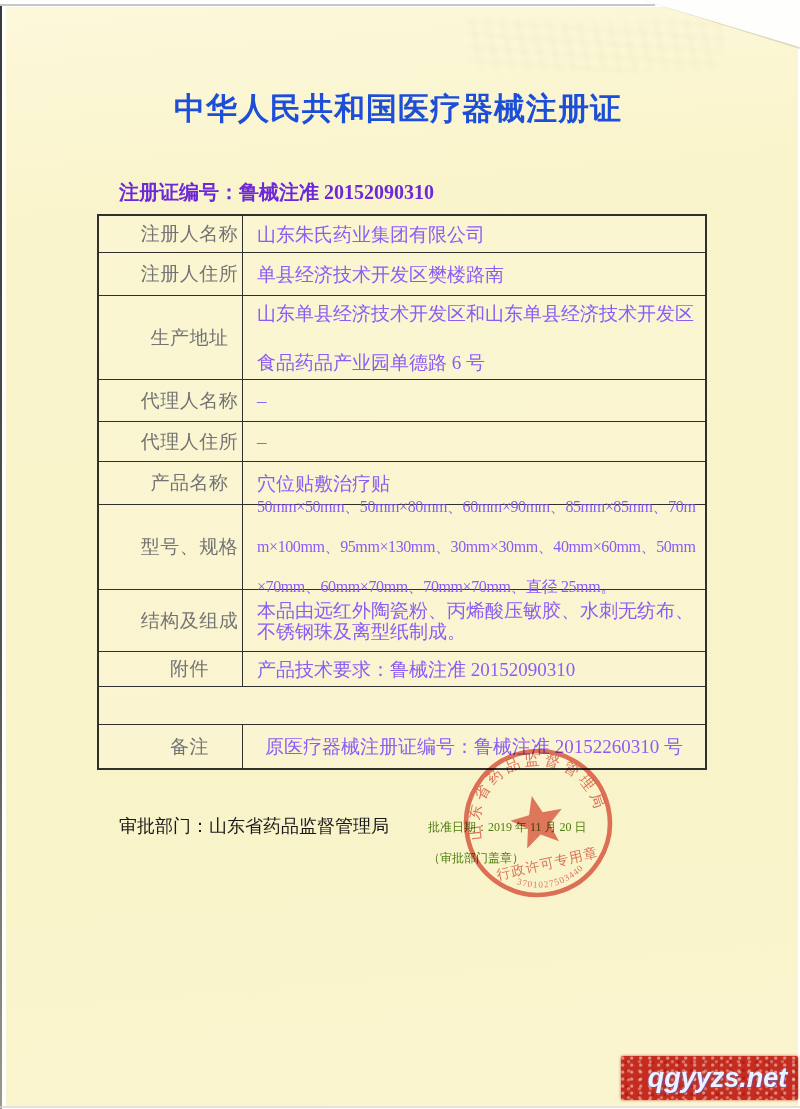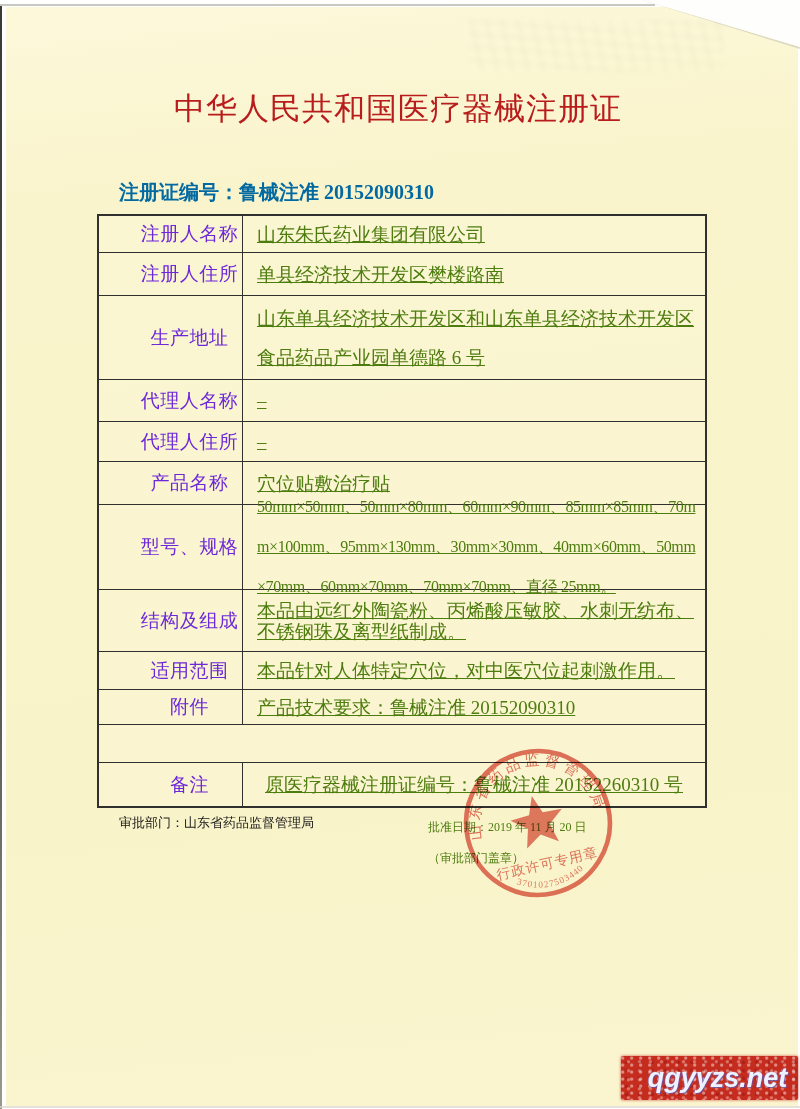--- a/index.html
+++ b/index.html
@@ -42,54 +42,54 @@
     position:absolute; left:468px; top:20px; width:255px; height:52px;
     background:
       repeating-linear-gradient(78deg, transparent 0 13px, rgba(140,138,120,.14) 13px 15px),
       repeating-linear-gradient(4deg, transparent 0 11px, rgba(150,146,126,.10) 11px 13px);
     filter:blur(2px);
     opacity:.6;
   }
   .title {
     position:absolute; left:0; top:88px; width:796px;
     text-align:center;
-    font-size:31px; font-weight:normal; letter-spacing:1px; color:#b91c1c;
+    font-size:31px; font-weight:bold; letter-spacing:1px; color:#1d4ed8;
   }
   .cert-line {
     position:absolute; left:119px; top:179px;
-    font-size:20px; font-weight:600; color:#0369a1;
+    font-size:20px; font-weight:600; color:#6d28d9;
   }
   .info-table {
     position:absolute; left:97px; top:214px; width:610px;
     border:2px solid #30302e;
     background:rgba(253,249,220,.35);
   }
   .row { display:flex; border-top:1.5px solid #30302e; }
   .row:first-child { border-top:none; }
   .cell-label {
     width:144px; flex:0 0 144px;
     border-right:1.5px solid #30302e;
     display:flex; align-items:center; justify-content:center;
-    font-size:19px; color:#6d28d9; letter-spacing:.5px;padding-left:38px;
+    font-size:19px; color:#737373; letter-spacing:.5px;padding-left:38px;
   }
   .cell-value {
     flex:1; display:flex; align-items:center;
     padding:0 8px 0 14px;
-    font-size:19px; color:#4d7c0f; line-height:27px;text-decoration:underline;
+    font-size:19px; color:#8b5cf6; line-height:27px;
   }
   .r1{height:36px}.r2{height:43px}.r3{height:84px}.r4{height:42px}
   .r5{height:40px}.r6{height:43px}.r7{height:85px}.r8{height:62px}
   .r9{height:38px}.r10{height:35px}.r11{height:38px}.r12{height:44px}
-  .r3 .cell-value{line-height:39px;}
+  .r3 .cell-value{line-height:49px;}
   .r7 .cell-value{font-size:16px; letter-spacing:-0.4px; line-height:40px; word-break:break-all;}
   .r8 .cell-value{line-height:21px;}
   .r12 .cell-value{padding-left:22px;}
   .footer-dept {
     position:absolute; left:119px; top:814px;
-    font-size:13px; color:#181818;
+    font-size:18px; color:#181818;
   }
   .footer-dates {
     position:absolute; left:428px; top:812px;
     font-size:12px; color:#4d7c0f; line-height:31px;
   }
   .seal {
     position:absolute; left:460px; top:745px; width:156px; height:156px;
     transform:rotate(-13deg);
     mix-blend-mode:multiply;
     opacity:.93;
@@ -160,24 +160,20 @@
     <div class="cell-label">产品名称</div>
     <div class="cell-value">穴位贴敷治疗贴</div>
   </div>
   <div class="row r7">
     <div class="cell-label">型号、规格</div>
     <div class="cell-value">50mm×50mm、50mm×80mm、60mm×90mm、85mm×85mm、70mm×100mm、95mm×130mm、30mm×30mm、40mm×60mm、50mm×70mm、60mm×70mm、70mm×70mm、直径 25mm。</div>
   </div>
   <div class="row r8">
     <div class="cell-label">结构及组成</div>
     <div class="cell-value">本品由远红外陶瓷粉、丙烯酸压敏胶、水刺无纺布、不锈钢珠及离型纸制成。</div>
-  </div>
-  <div class="row r9">
-    <div class="cell-label">适用范围</div>
-    <div class="cell-value">本品针对人体特定穴位，对中医穴位起刺激作用。</div>
   </div>
   <div class="row r10">
     <div class="cell-label">附件</div>
     <div class="cell-value">产品技术要求：鲁械注准 20152090310</div>
   </div>
   <div class="row r11">
     <div class="cell-value"></div>
   </div>
   <div class="row r12">
     <div class="cell-label">备注</div>

